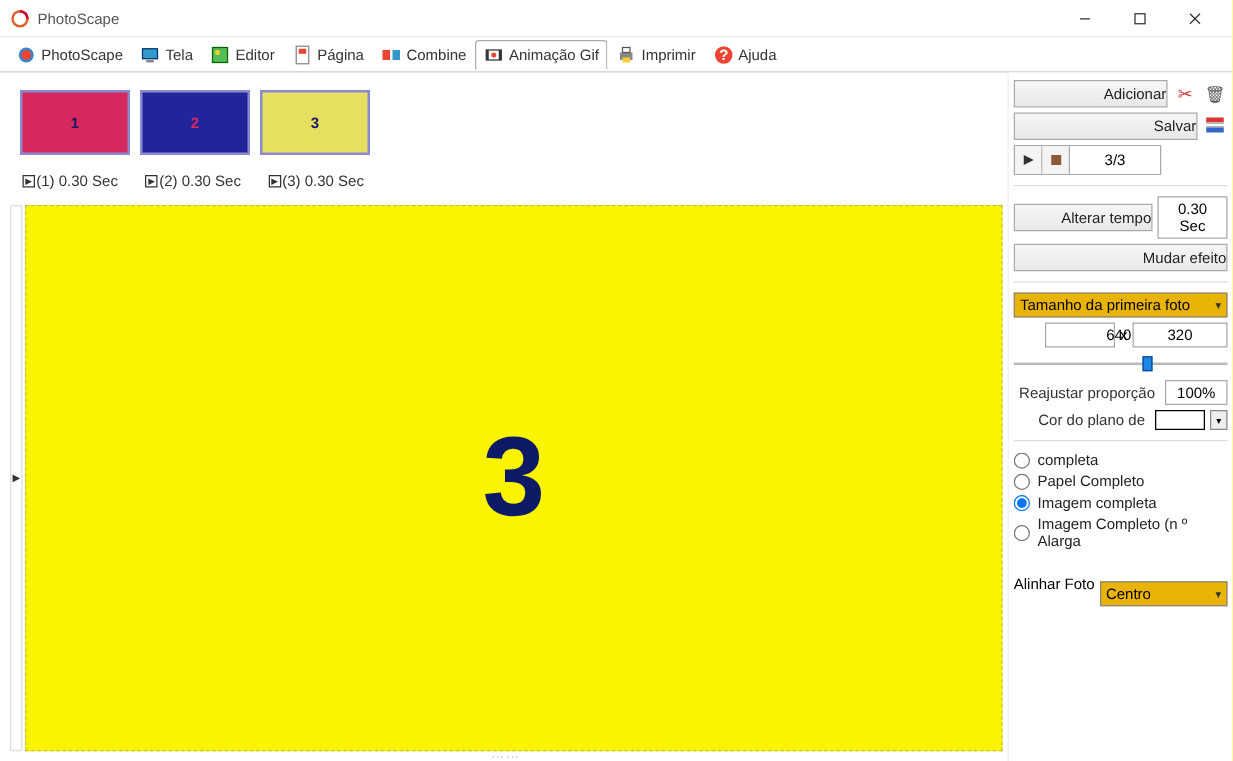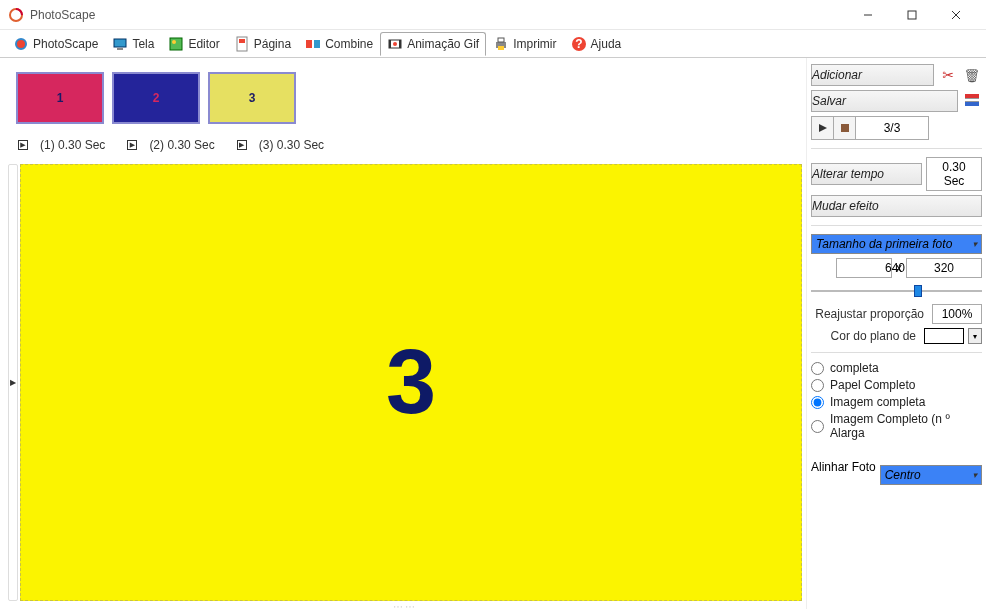--- a/index.html
+++ b/index.html
@@ -25,44 +25,44 @@
 
 
 .thumbs { display: flex; gap: 8px; padding: 4px 8px; }
 .thumb { width: 88px; height: 52px; border: 2px solid #8a8ad0; display: flex; align-items: center; justify-content: center; font-weight: bold; }
 .thumb.t1 { background: #d6275e; color: #1a1a66; }
 .thumb.t2 { background: #24249a; color: #d6275e; }
 .thumb.t3 { background: #e6e061; color: #1a1a66; }
 
 
 .frame-info { display: flex; gap: 22px; padding: 10px 10px 12px; color: #333; }
-.frame-info .fi { display: flex; align-items: center; gap: 12px; }
+.frame-info .fi { display: flex; align-items: center; gap: 1px; }
 .play-small { width: 10px; height: 10px; border: 1px solid #333; display: inline-flex; align-items: center; justify-content: center; font-size: 7px; }
 
 
 .preview-wrap { flex: 1; display: flex; position: relative; }
 .rail { width: 10px; background: #fff; border: 1px solid #ddd; border-radius: 2px; display: flex; align-items: center; justify-content: center; margin-right: 2px; margin-top: 0; height: 100%; }
 .rail .chev { font-size: 8px; color: #333; }
 .preview { flex: 1; background: #fbf400; position: relative; display: flex; align-items: center; justify-content: center; border: 1px dashed #c8c242; }
 .preview .big-number { font-size: 90px; font-weight: 900; color: #0e1a66; font-family: Arial, sans-serif; }
 .dotbar { height: 10px; width:100%; display:flex; align-items:center; justify-content:center; color:#ccc; font-size:10px; letter-spacing:2px; }
 
 
 .right .row { display: flex; align-items: center; margin-bottom: 4px; gap: 4px; }
-.btn { background: linear-gradient(#f6f6f6,#e8e8e8); border: 1px solid #aaa; padding: 3px 0; text-align: left; cursor: pointer; color: #222; font-style: italic; }
+.btn { background: linear-gradient(#f6f6f6,#e8e8e8); border: 1px solid #aaa; padding: 3px 0; text-align: right; cursor: pointer; color: #222; }
 .btn-wide { flex: 1; }
 .icon-side { width: 20px; height: 20px; display: flex; align-items: center; justify-content: center; }
 .preview-web { border: 1px solid #aaa; padding: 3px 6px; background: #f4f4f4; width: 100%; text-align: left; }
 .playbar { display: flex; border: 1px solid #aaa; }
 .playbar .pbtn { width: 22px; height: 22px; display: flex; align-items: center; justify-content: center; border-right: 1px solid #aaa; background: #f4f4f4; cursor: pointer; }
 .playbar .counter { flex: 1; text-align: center; line-height: 22px; background: #fff; }
 hr.sep { border: none; border-top: 1px solid #ddd; margin: 8px 0; }
 .field { border: 1px solid #aaa; padding: 2px 4px; text-align: center; background: #fff; }
 .label-r { text-align: right; flex: 1; padding-right: 4px; color: #333; }
-.select { border: 1px solid #888; background: #3b82f6; padding: 2px 4px; display: flex; align-items: center; justify-content: space-between; cursor: pointer; font-style: italic; }
+.select { border: 1px solid #888; background: #eab308; padding: 2px 4px; display: flex; align-items: center; justify-content: space-between; cursor: pointer; }
 .select .caret { font-size: 9px; color: #333; }
 .slider { height: 18px; position: relative; margin: 4px 0; }
 .slider .track { position: absolute; left: 0; right: 0; top: 8px; height: 2px; background: #bbb; }
 .slider .thumb { position: absolute; top: 3px; left: 60%; width: 8px; height: 12px; background: #1e88e5; border: 1px solid #0d47a1; }
 .radio-row { display: flex; align-items: center; gap: 6px; margin: 3px 0; color: #222; }
 .radio-row input { margin: 0; }
 .color-swatch { width: 40px; height: 16px; background: #fff; border: 1px solid #000; }
 .dropdown-caret { width: 14px; height: 16px; border: 1px solid #888; background: #eee; display: flex; align-items: center; justify-content: center; font-size: 8px; }
 
 

